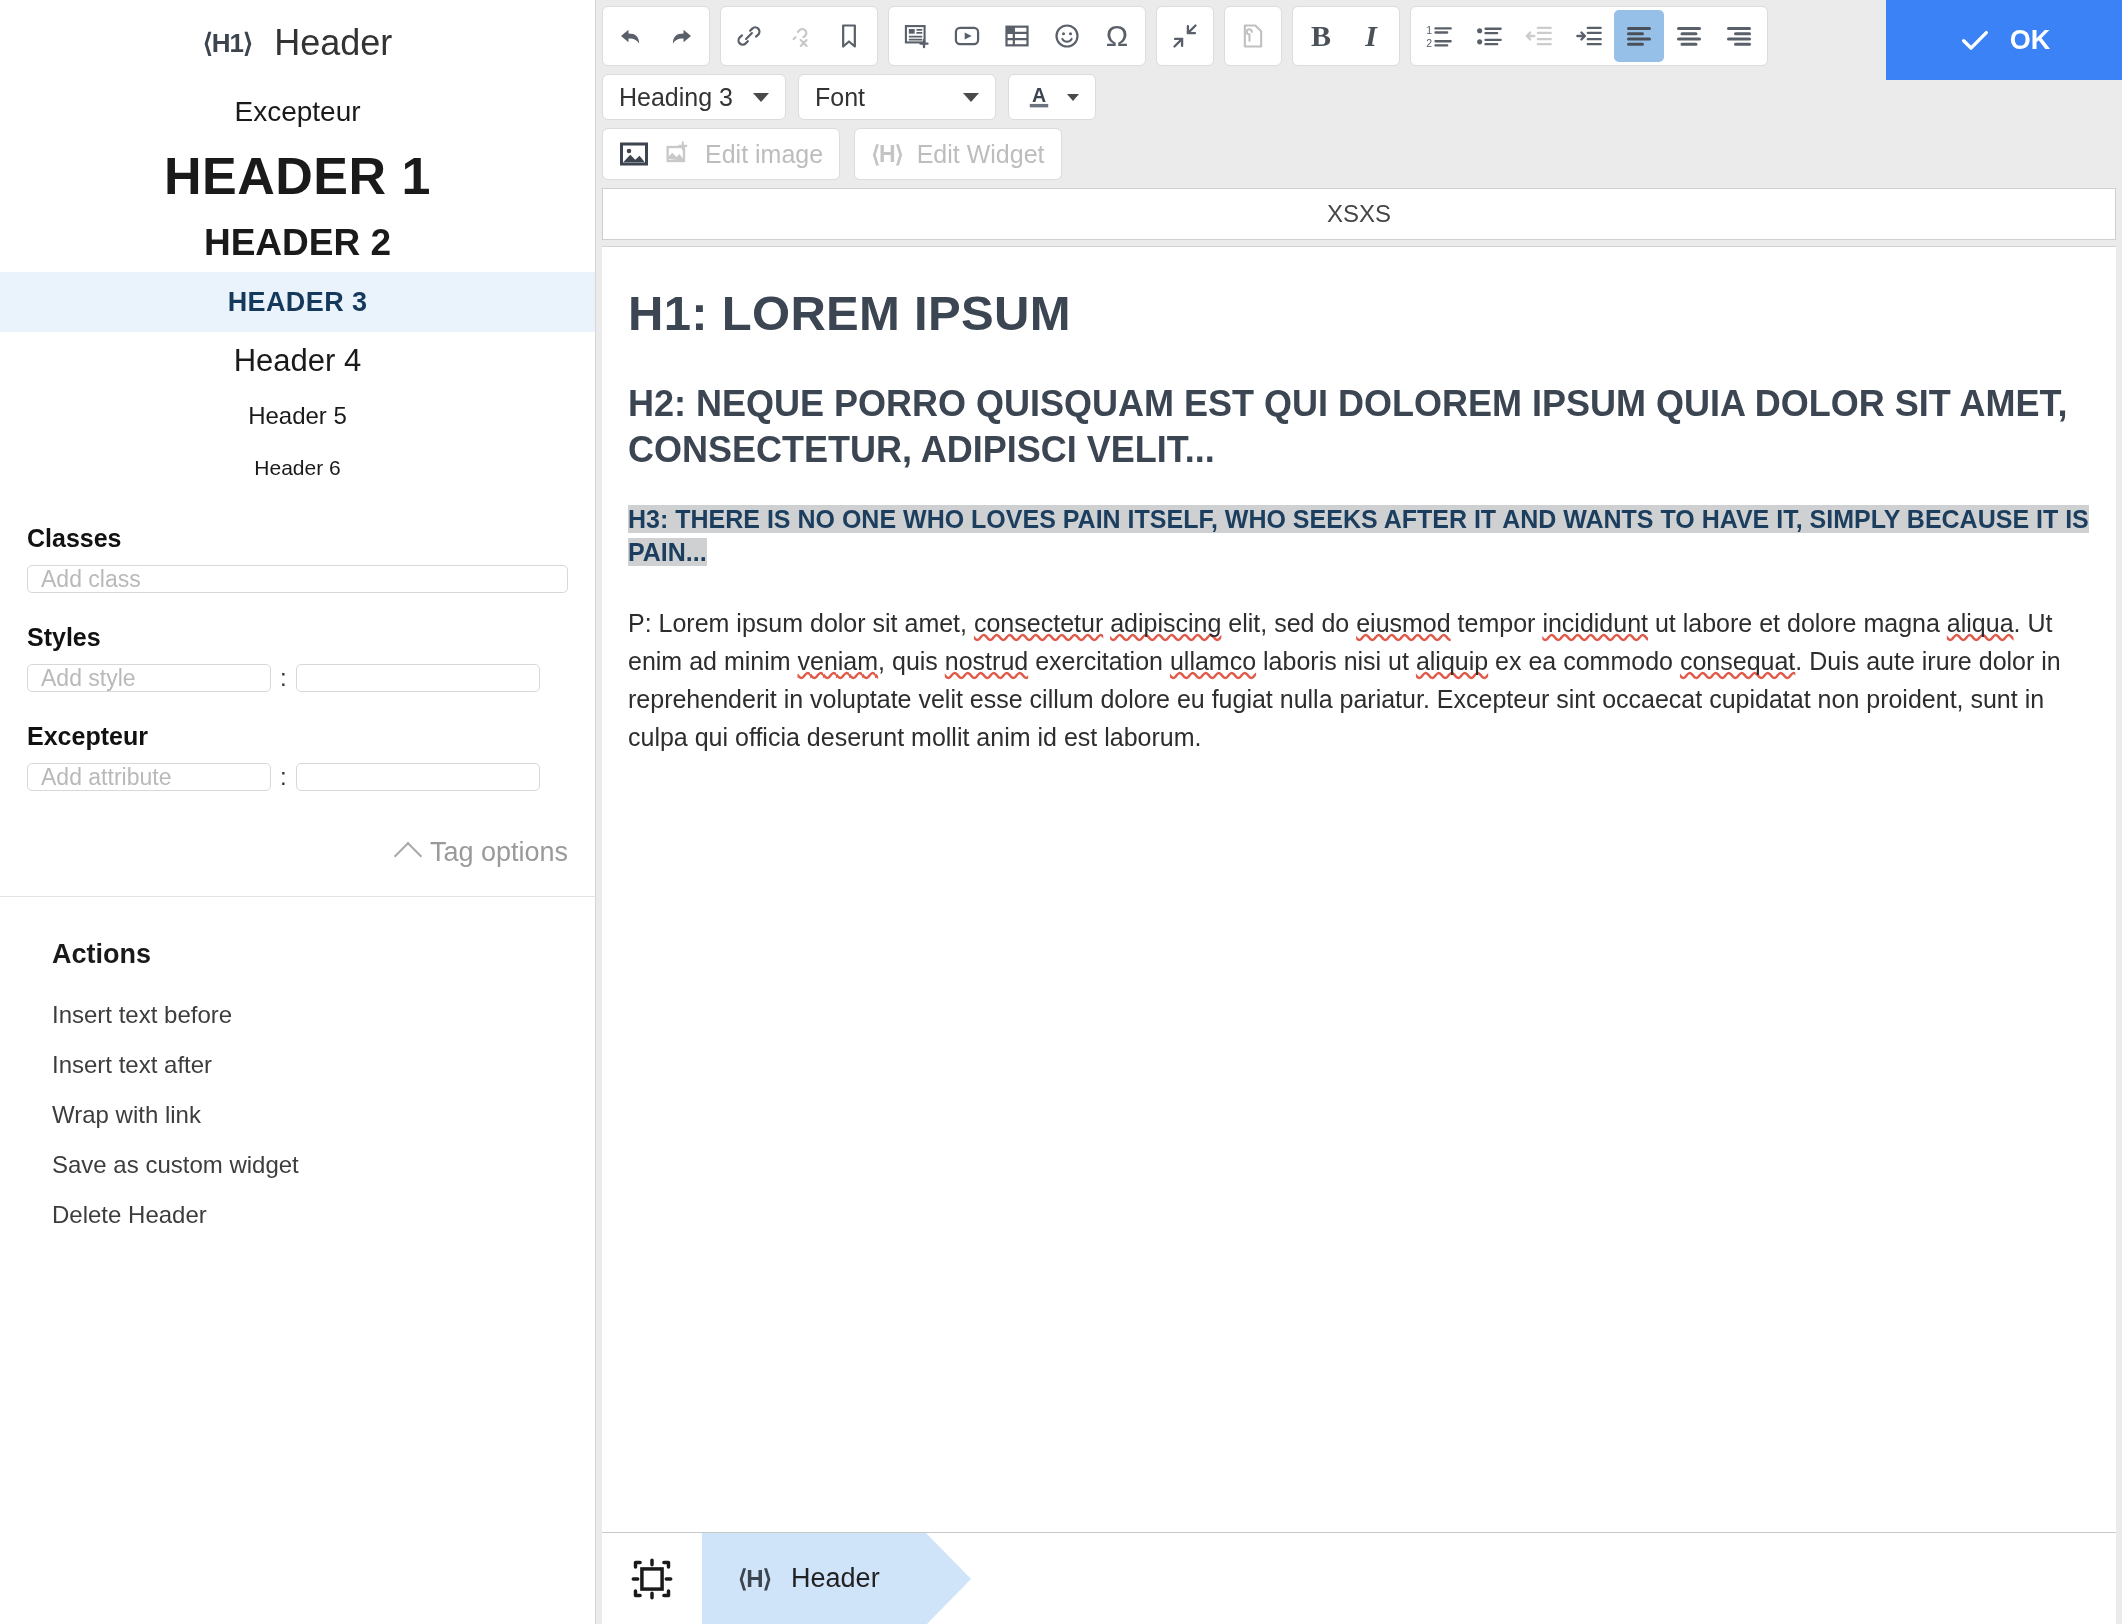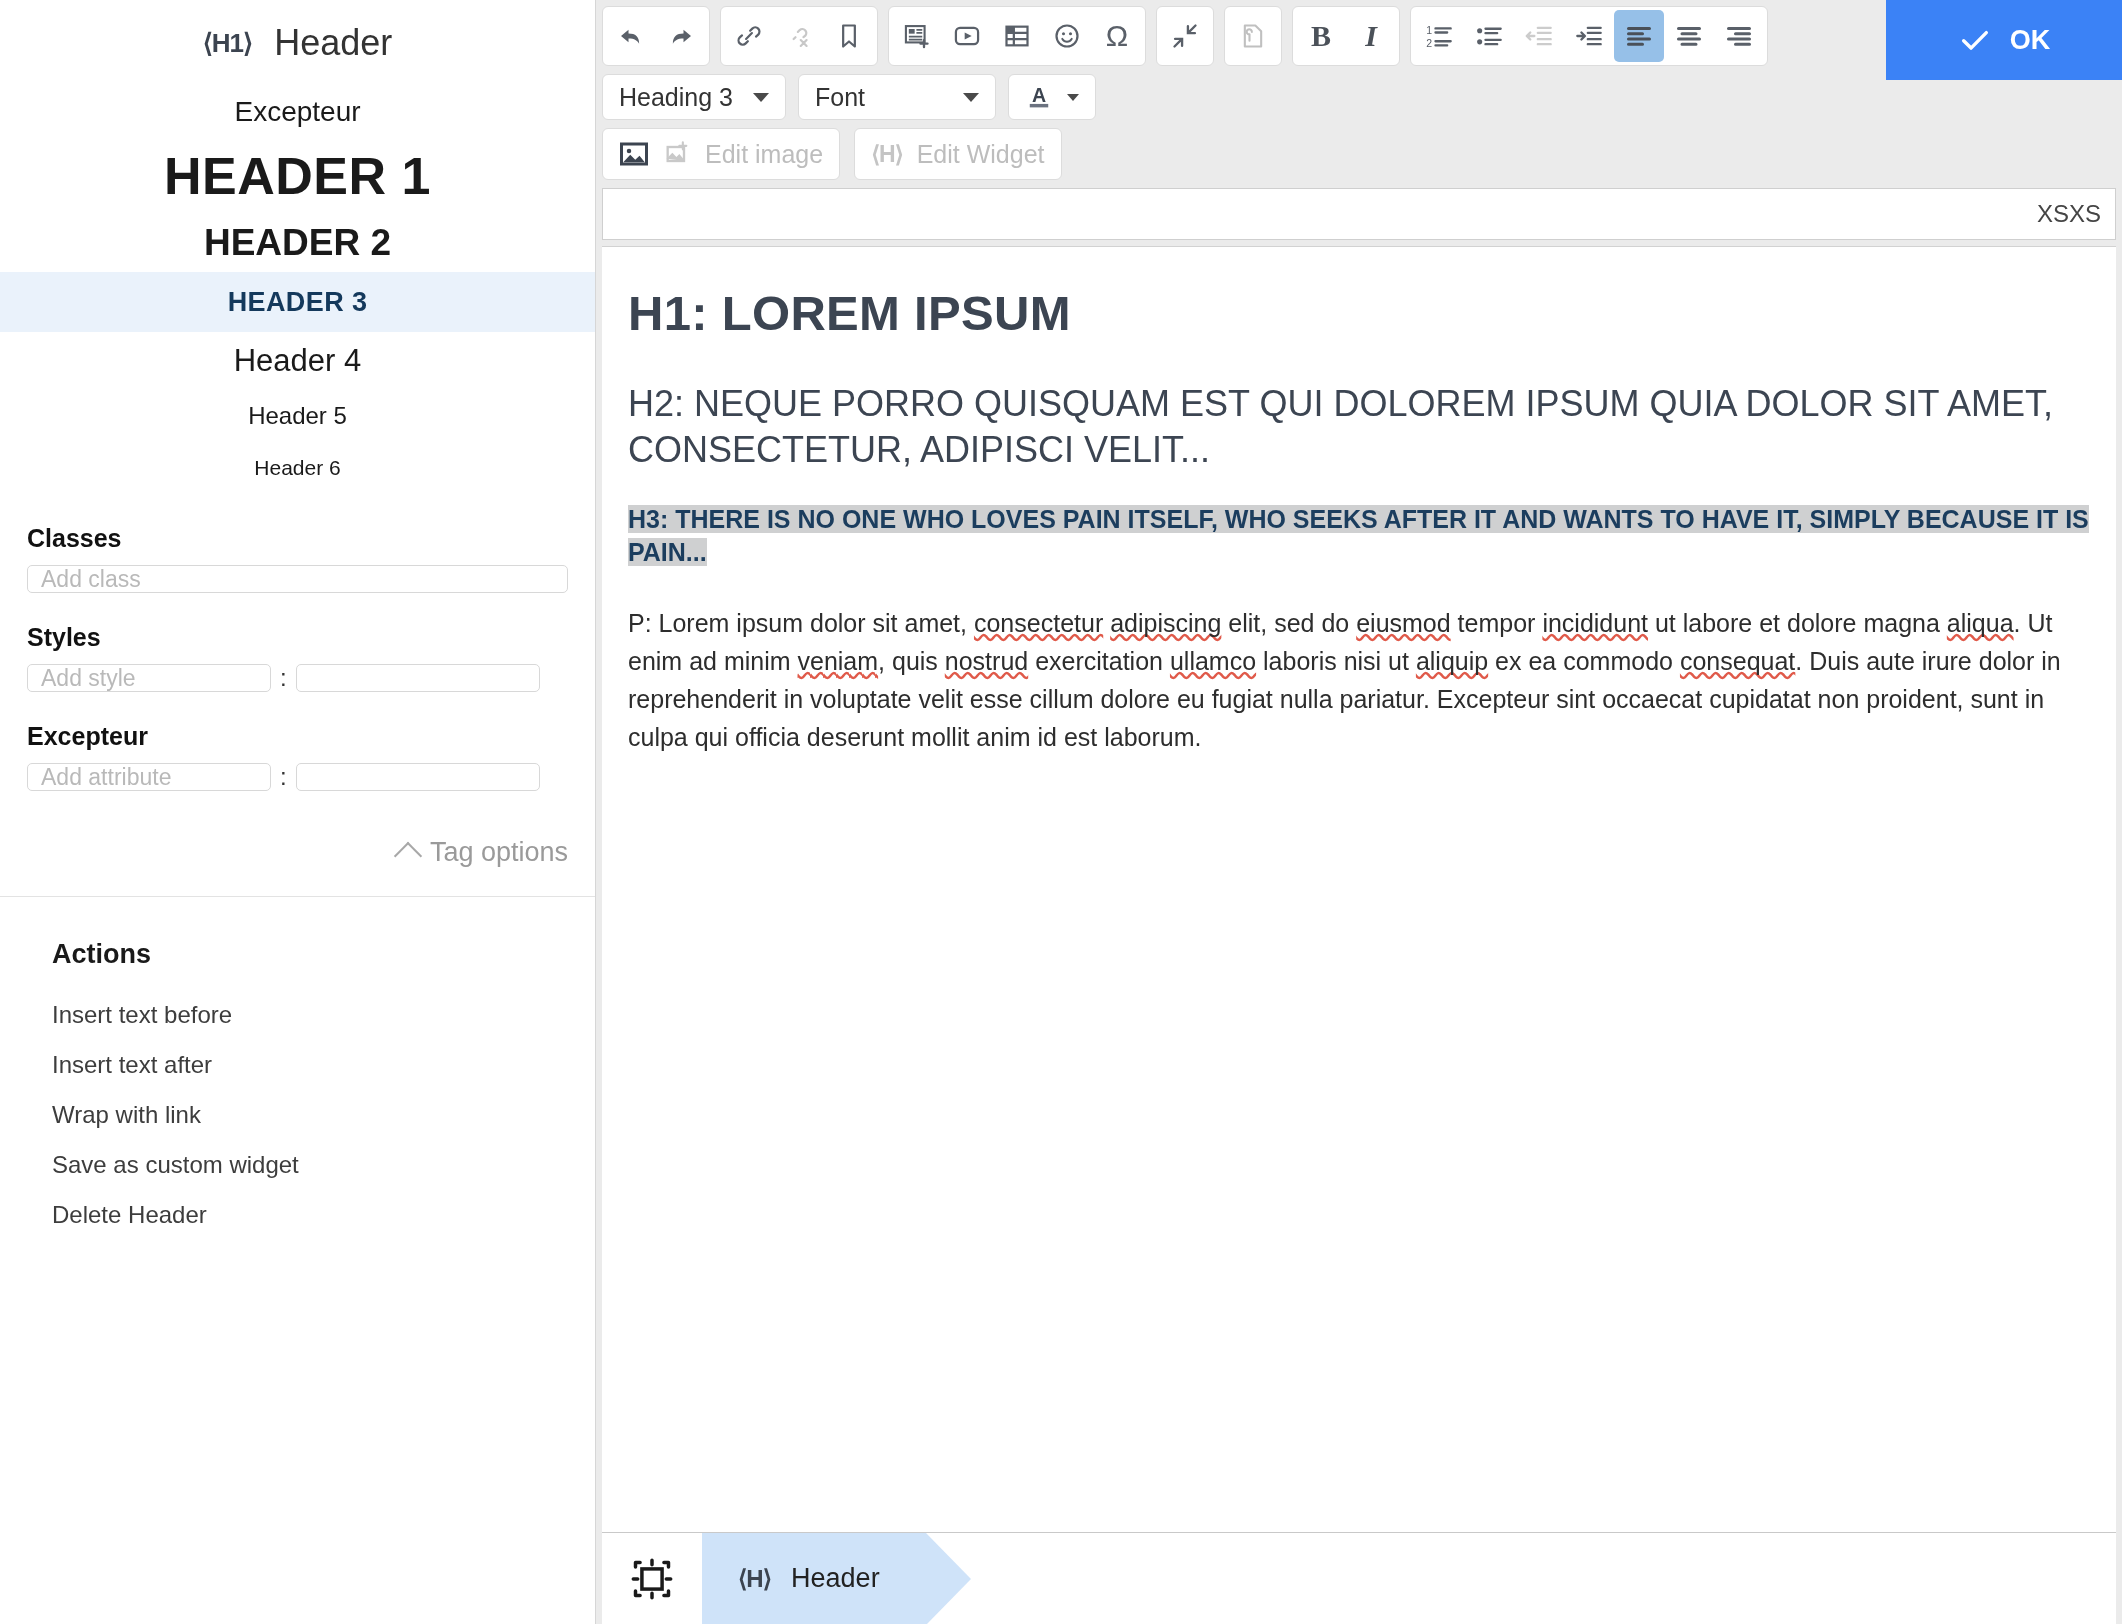--- a/index.html
+++ b/index.html
@@ -123,36 +123,36 @@
   .tb-row3 { display: flex; align-items: center; gap: 14px; margin-top: 8px; }
   .btn-flat {
     height: 52px; background: #fff; border: 1px solid #dcdcdc;
     border-radius: 6px; display: flex; align-items: center;
     padding: 0 16px; gap: 14px; font-size: 25px; color: #bdbdbd; cursor: default;
   }
 
   .bp-bar {
     margin: 8px 6px 0 6px; height: 52px; background: #fff;
     border: 1px solid #cfcfcf; display: flex; align-items: center;
-    justify-content: flex-end; padding: 0 14px;
+    justify-content: center; padding: 0 14px;
     font-size: 24px; color: #454545;
   }
 
   .canvas {
     flex: 1; background: #fff; margin: 6px 6px 0 6px;
     border-top: 1px solid #d2d2d2; padding: 28px 18px 0 18px;
     overflow: hidden; position: relative;
   }
   .doc { padding: 0 8px; }
   .doc h1 {
     font-size: 49px; font-weight: bold; color: #3c4552;
     letter-spacing: .3px; margin: 10px 0 40px 0;
   }
   .doc h2 {
-    font-size: 36px; font-weight: normal; color: #3c4552;
+    font-size: 36px; font-weight: bold; color: #3c4552;
     line-height: 1.28; margin: 0 0 30px 0;
   }
   .doc h3 {
     font-size: 25px; font-weight: bold; color: #1b3d5e;
     line-height: 1.33; margin: 0 0 34px 0;
   }
   .doc h3 .selhl { background: #cfd0d1; }
   .doc p {
     font-size: 25px; color: #2d2d2d; line-height: 1.52; margin: 0;
   }

